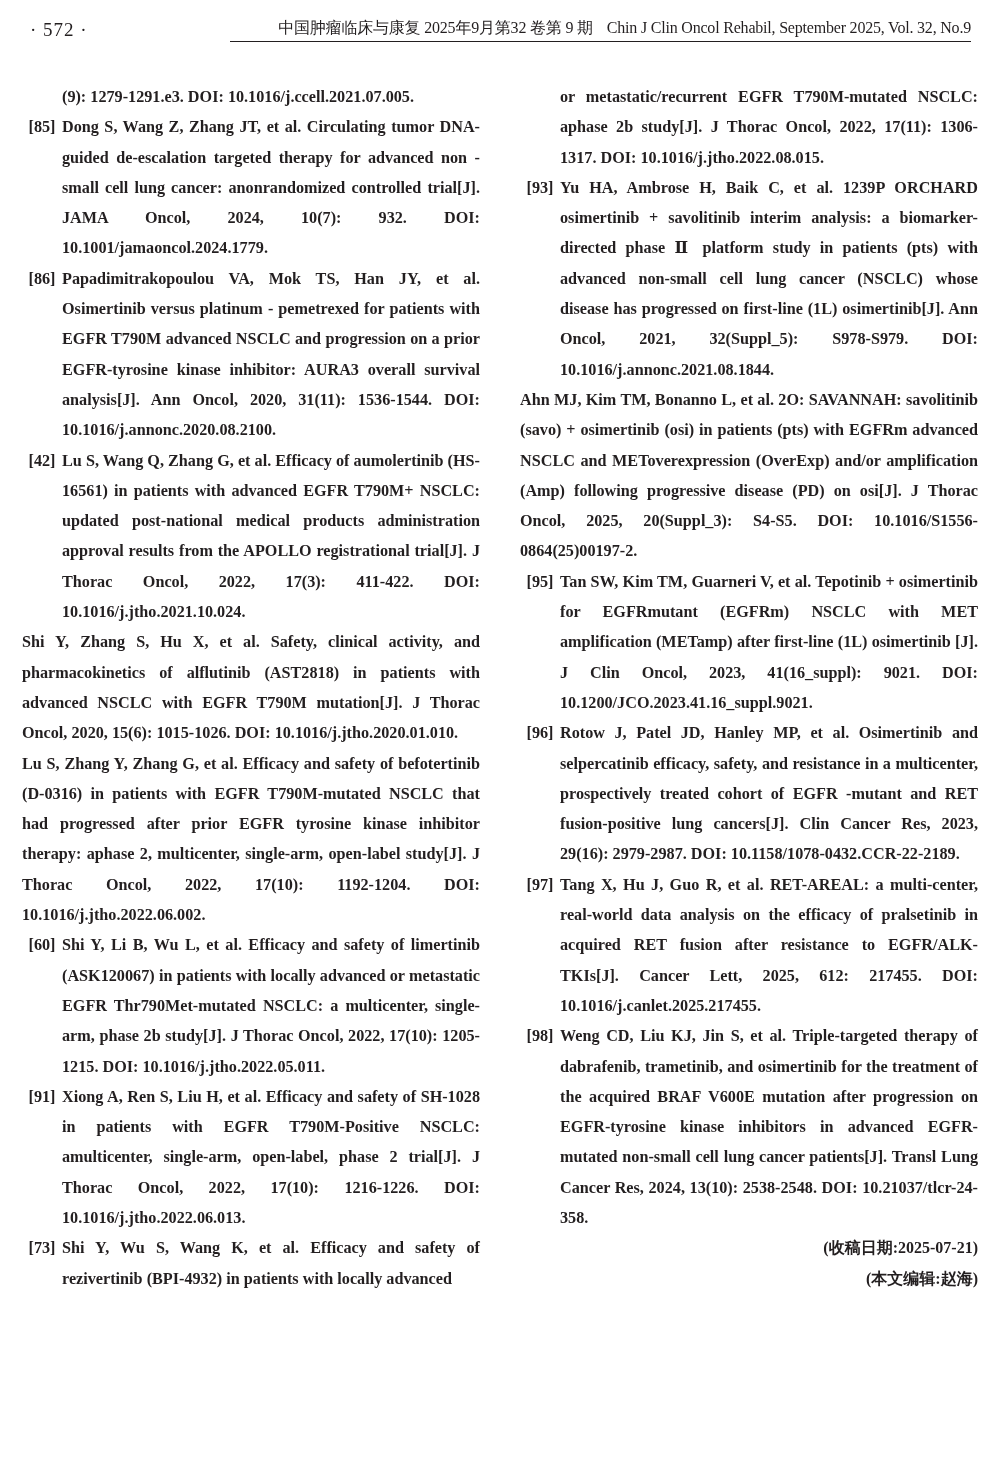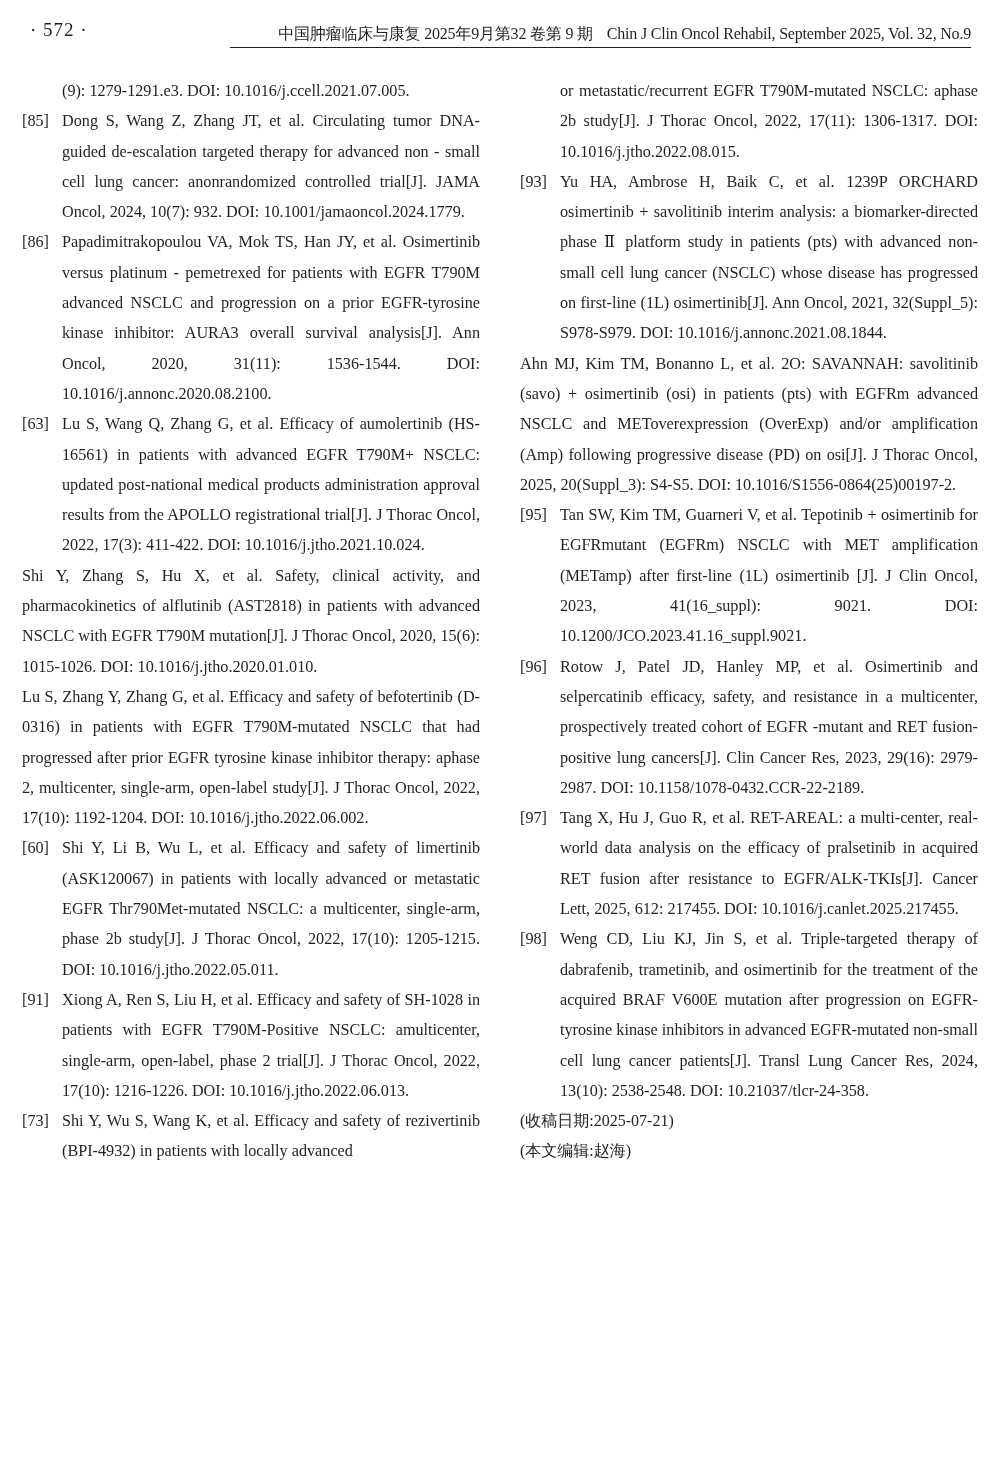--- a/index.html
+++ b/index.html
@@ -6,37 +6,37 @@
     body {
       width: 1000px; height: 1476px; position: relative; overflow: hidden;
       color: #231f20;
       font-family: "Liberation Serif", "DejaVu Serif", serif;
     }
     .header { position: absolute; left: 0; top: 0; width: 996px; height: 50px; }
     .page-number {
       position: absolute; left: 30px; top: 19px; font-size: 19px; letter-spacing: 1px;
     }
     .running-head {
-      position: absolute; left: 230px; top: 24px; width: 741px;
+      position: absolute; left: 230px; top: 18px; width: 741px;
       font-size: 16px; white-space: nowrap; text-align: right;
       border-bottom: 1.5px solid #231f20; padding-bottom: 2px;
       letter-spacing: -0.2px;
     }
     .running-head .cn { margin-right: 14px; }
     .col {
-      position: absolute; top: 76px; width: 458px;
-      font-size: 16.2px; line-height: 30.3px;
+      position: absolute; top: 82px; width: 458px;
+      font-size: 16.2px; line-height: 30.3px; font-weight: bold;
     }
     .col.left { left: 22px; }
     .col.right { left: 520px; }
     .ref { display: flex; }
-    .ref .num { width: 40px; flex: 0 0 40px; white-space: nowrap; color: #231f20; }
+    .ref .num { width: 40px; flex: 0 0 40px; white-space: nowrap; color: #231f20; text-align: center; }
     .ref .text { flex: 1; text-align: justify; }
     .cont { padding-left: 40px; text-align: justify; }
-    .footnote { text-align: left; font-size: 16px; line-height: 30.3px; }
+    .footnote { text-align: right; font-size: 16px; line-height: 30.3px; }
   </style>
 </head>
 <body>
 
 <div class="header">
   <div class="page-number">· 572 ·</div>
   <div class="running-head">
     <span class="cn">中国肿瘤临床与康复 2025年9月第32 卷第 9 期</span><span>Chin J Clin Oncol Rehabil, September 2025, Vol. 32, No.9</span>
   </div>
 </div>
@@ -45,21 +45,21 @@
   <div class="cont">(9): 1279-1291.e3. DOI: 10.1016/j.ccell.2021.07.005.</div>
   <div class="ref">
       <span class="num">[85]</span>
       <span class="text">Dong S, Wang Z, Zhang JT, et al. Circulating tumor DNA-guided de-escalation targeted therapy for advanced non - small cell lung cancer: anonrandomized controlled trial[J]. JAMA Oncol, 2024, 10(7): 932. DOI: 10.1001/jamaoncol.2024.1779.</span>
     </div>
   <div class="ref">
       <span class="num">[86]</span>
       <span class="text">Papadimitrakopoulou VA, Mok TS, Han JY, et al. Osimertinib versus platinum - pemetrexed for patients with EGFR T790M advanced NSCLC and progression on a prior EGFR-tyrosine kinase inhibitor: AURA3 overall survival analysis[J]. Ann Oncol, 2020, 31(11): 1536-1544. DOI: 10.1016/j.annonc.2020.08.2100.</span>
     </div>
   <div class="ref">
-      <span class="num">[63]</span>
+      <span class="num">[42]</span>
       <span class="text">Lu S, Wang Q, Zhang G, et al. Efficacy of aumolertinib (HS-16561) in patients with advanced EGFR T790M+ NSCLC: updated post-national medical products administration approval results from the APOLLO registrational trial[J]. J Thorac Oncol, 2022, 17(3): 411-422. DOI: 10.1016/j.jtho.2021.10.024.</span>
     </div>
   <div class="ref">
       <span class="text">Shi Y, Zhang S, Hu X, et al. Safety, clinical activity, and pharmacokinetics of alflutinib (AST2818) in patients with advanced NSCLC with EGFR T790M mutation[J]. J Thorac Oncol, 2020, 15(6): 1015-1026. DOI: 10.1016/j.jtho.2020.01.010.</span>
     </div>
   <div class="ref">
       <span class="text">Lu S, Zhang Y, Zhang G, et al. Efficacy and safety of befotertinib (D-0316) in patients with EGFR T790M-mutated NSCLC that had progressed after prior EGFR tyrosine kinase inhibitor therapy: aphase 2, multicenter, single-arm, open-label study[J]. J Thorac Oncol, 2022, 17(10): 1192-1204. DOI: 10.1016/j.jtho.2022.06.002.</span>
     </div>
   <div class="ref">
       <span class="num">[60]</span>

